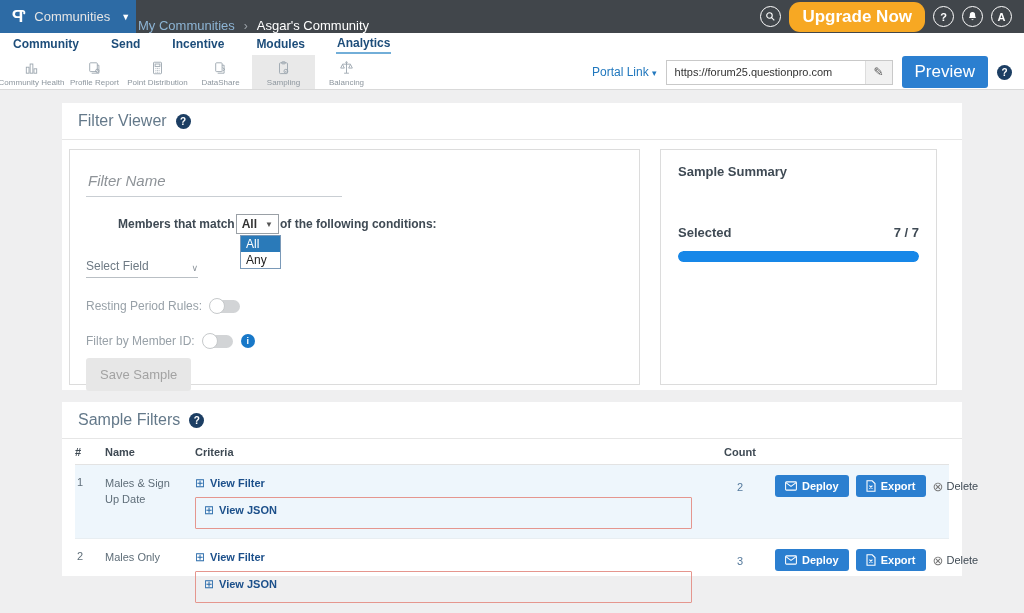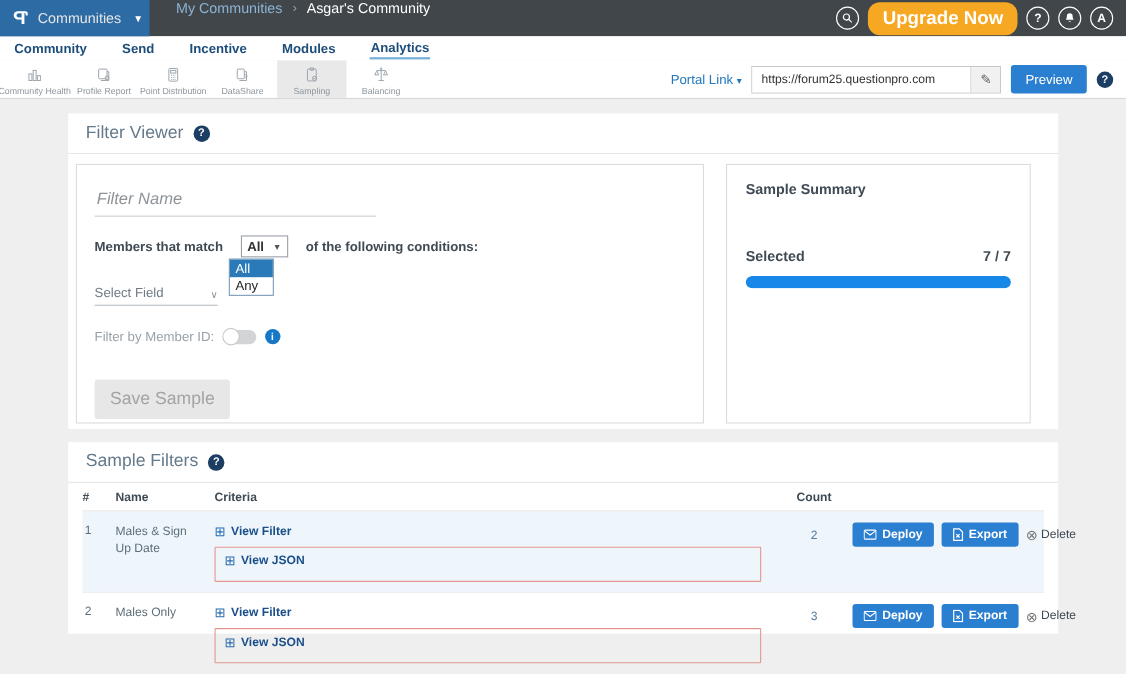--- a/index.html
+++ b/index.html
@@ -10,21 +10,21 @@
     position:relative;
     overflow:hidden;
     color:#3f4a54;
   }
   
   .topbar { height:33px; background:#41464b; display:flex; align-items:stretch; }
   .brand { background:#2d6ba5; width:136px; display:flex; align-items:center; gap:9px; padding:0 12px; cursor:pointer; }
   .brand .logo { color:#fff; font-weight:bold; font-size:17px; transform:scaleX(-1); display:inline-block; }
   .brand .brand-label { color:#e5e5e5; font-size:13px; }
   .brand .caret { color:#fff; font-size:9px; margin-left:2px; }
-  .crumbs { flex:1; display:flex; align-items:flex-start; gap:9px; padding-left:24px; font-size:13px; }
+  .crumbs { flex:1; display:flex; align-items:flex-end; gap:9px; padding-left:2px; font-size:13px; }
   .crumb-parent { color:#8db4d4; cursor:pointer; }
   .crumb-sep { color:#9aa0a6; font-size:12px; }
   .crumb-current { color:#fff; }
   .topbar-right { display:flex; align-items:center; gap:8px; padding-right:12px; }
   .circle-btn { width:21px; height:21px; border:1.4px solid #fff; border-radius:50%;
     display:flex; align-items:center; justify-content:center; color:#fff; font-size:11px; cursor:pointer; }
   .upgrade-btn { background:#f7a823; color:#fff; border:none; border-radius:11px;
     font-size:17px; font-weight:bold; padding:5px 13px; cursor:pointer; font-family:inherit; }
   
   .nav { height:22px; background:#fff; display:flex; align-items:center; gap:30px; padding:0 12px; }
@@ -35,55 +35,55 @@
   .tool { width:63px; display:flex; flex-direction:column; align-items:center; justify-content:center; gap:2px; cursor:pointer; padding-top:2px; }
   .tool.active { background:#e9e9e9;align-items:center; }
   .tool svg { stroke:#9aa4ad; fill:none; stroke-width:1.1; }
   .tool-label { font-size:8px; color:#8d969e; white-space:nowrap; }
   .toolbar-right { margin-left:auto; display:flex; align-items:center; gap:9px; padding-right:12px; }
   .portal-link { color:#2178be; font-size:12px; cursor:pointer; white-space:nowrap; }
   .portal-link .caret { font-size:9px; }
   .url-group { display:flex; align-items:stretch; border:1px solid #c9c9c9; height:25px; background:#fff; }
   .url-input { border:none; outline:none; width:198px; font-size:11px; color:#333; padding:0 8px; font-family:inherit; }
   .pencil-cell { width:27px; background:#f1f1f1; border-left:1px solid #ddd; display:flex; align-items:center; justify-content:center; color:#555; font-size:12px; cursor:pointer; }
-  .preview-btn { background:#2b7fd0; color:#fff; border:none; border-radius:3px; font-size:12px; padding:6px 13px; cursor:pointer; font-family:inherit; }
+  .preview-btn { background:#2b7fd0; color:#fff; border:none; border-radius:3px; font-size:17px; padding:6px 13px; cursor:pointer; font-family:inherit; }
   .qbadge { width:15px; height:15px; border-radius:50%; background:#1c3e63; color:#fff; font-size:10px; font-weight:bold;
     display:inline-flex; align-items:center; justify-content:center; cursor:pointer; flex:0 0 auto; }
   
   .section { position:absolute; left:62px; width:900px; background:#fff; }
   .section-viewer { top:103px; height:287px; }
   .section-filters { top:402px; height:174px; }
   .section-head { display:flex; align-items:center; gap:9px; padding:9px 16px; border-bottom:1px solid #e6e6e6; }
   .section-title { font-size:16px; color:#64798a; }
   .viewer-body { display:flex; gap:20px; padding:9px 7px; }
   .card { border:1px solid #dcdcdc; background:#fff; }
   .card-filter { width:571px; height:236px; padding:12px 16px; position:relative; }
   .card-summary { width:277px; height:236px; padding:14px 17px; }
   
   .filter-name-input { display:block; border:none; border-bottom:1px solid #c9ced3; outline:none;
     font-family:inherit; font-size:15px; font-style:italic; width:256px; padding:6px 2px 7px; color:#333; margin-top:4px; }
   .filter-name-input::placeholder { color:#8e9398; font-style:italic; }
-  .match-row { margin-top:17px; display:flex; align-items:center; gap:16px; font-size:12px; font-weight:bold; color:#3f4a54; position:relative; }
+  .match-row { margin-top:17px; display:flex; align-items:center; gap:1px; font-size:12px; font-weight:bold; color:#3f4a54; position:relative;margin-left:32px; }
   .select-box { border:1px solid #9aa0a6; background:#fff; font-size:12px; font-weight:bold; color:#333;
     padding:2px 5px; display:flex; align-items:center; gap:8px; cursor:pointer; }
   .select-box .caret { font-size:8px; color:#555; }
   .dropdown { position:absolute; top:21px; left:122px; width:41px; background:#fff; border:1px solid #7a99b8; z-index:6; font-weight:normal; }
   .dropdown .opt { font-size:12px; padding:1px 5px; color:#222; cursor:pointer; }
   .dropdown .opt.selected { background:#2a7ab9; color:#fff; }
   .select-field { margin-top:25px; width:112px; display:flex; justify-content:space-between; align-items:flex-end;
     font-size:12px; color:#6e7a84; border-bottom:1px solid #b9bfc4; padding-bottom:4px; cursor:pointer;gap:28px; }
   .select-field .chev { font-size:9px; color:#8a9299; }
   .toggle-row { margin-top:21px; display:flex; align-items:center; gap:8px; font-size:12px; color:#98a1a8; }
   .toggle { width:30px; height:13px; background:#d2d4d6; border-radius:7px; position:relative; cursor:pointer; }
   .toggle .knob { position:absolute; left:-1px; top:-1.5px; width:16px; height:16px; background:#fff;
     border:1px solid #c6c9cb; border-radius:50%; }
   .info-badge { width:14px; height:14px; border-radius:50%; background:#1878c8; color:#fff; font-size:9px; font-weight:bold;
     display:inline-flex; align-items:center; justify-content:center; font-style:normal; cursor:pointer; }
-  .save-btn { margin-top:32px; background:#e7e7e7; color:#a3a3a3; border:none; border-radius:3px;
-    font-size:16px; padding:9px 14px; font-family:inherit; }
+  .save-btn { margin-top:10px; background:#e7e7e7; color:#a3a3a3; border:none; border-radius:3px;
+    font-size:13px; padding:9px 14px; font-family:inherit; }
   
   .summary-title { font-size:13px; font-weight:bold; color:#3f4a54; }
   .sel-row { margin-top:46px; display:flex; justify-content:space-between; font-size:13px; font-weight:bold; color:#3f4a54; }
   .progress-track { margin-top:11px; height:11px; border-radius:6px; background:#d7e9f8; overflow:hidden; }
   .progress-fill { height:100%; background:#1787e8; border-radius:6px; }
   
   .ftable { padding:0 13px; }
   .frow { display:grid; grid-template-columns:30px 90px 510px 70px 1fr; align-items:start; }
   .fhead { height:26px; align-items:center; border-bottom:1px solid #e3e3e3; }
   .fhead div { font-size:11px; font-weight:bold; color:#3f4a54; }
@@ -237,20 +237,26 @@
         <div class="dropdown">
           <div class="opt selected">All</div>
           <div class="opt">Any</div>
         </div>
       </div>
       <div class="select-field">
         <span>Select Field</span>
         <span class="chev">∨</span>
       </div>
       <div class="toggle-row">
+        <span>Resting Period Rules:</span>
+        <span class="toggle">
+            <span class="knob"></span>
+          </span>
+      </div>
+      <div class="toggle-row">
         <span>Filter by Member ID:</span>
         <span class="toggle">
             <span class="knob"></span>
           </span>
         <span class="info-badge">i</span>
       </div>
       <button class="save-btn">Save Sample</button>
     </div>
 
     <div class="card card-summary">

